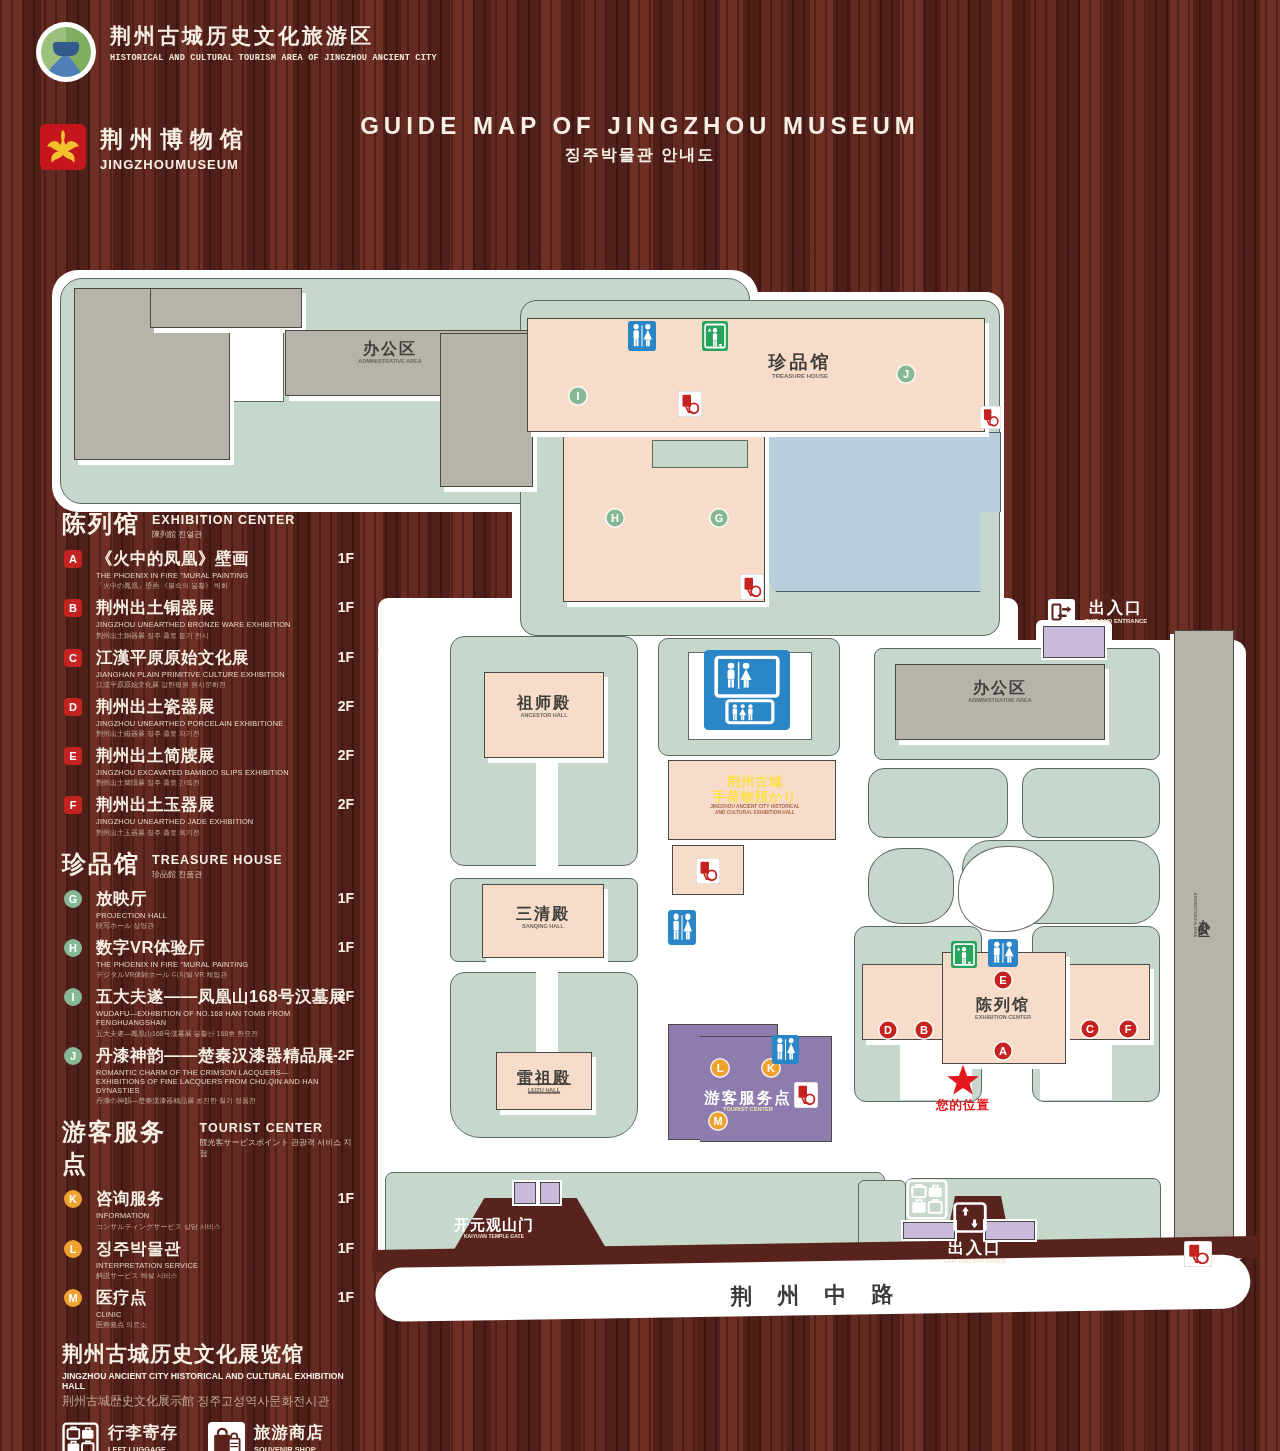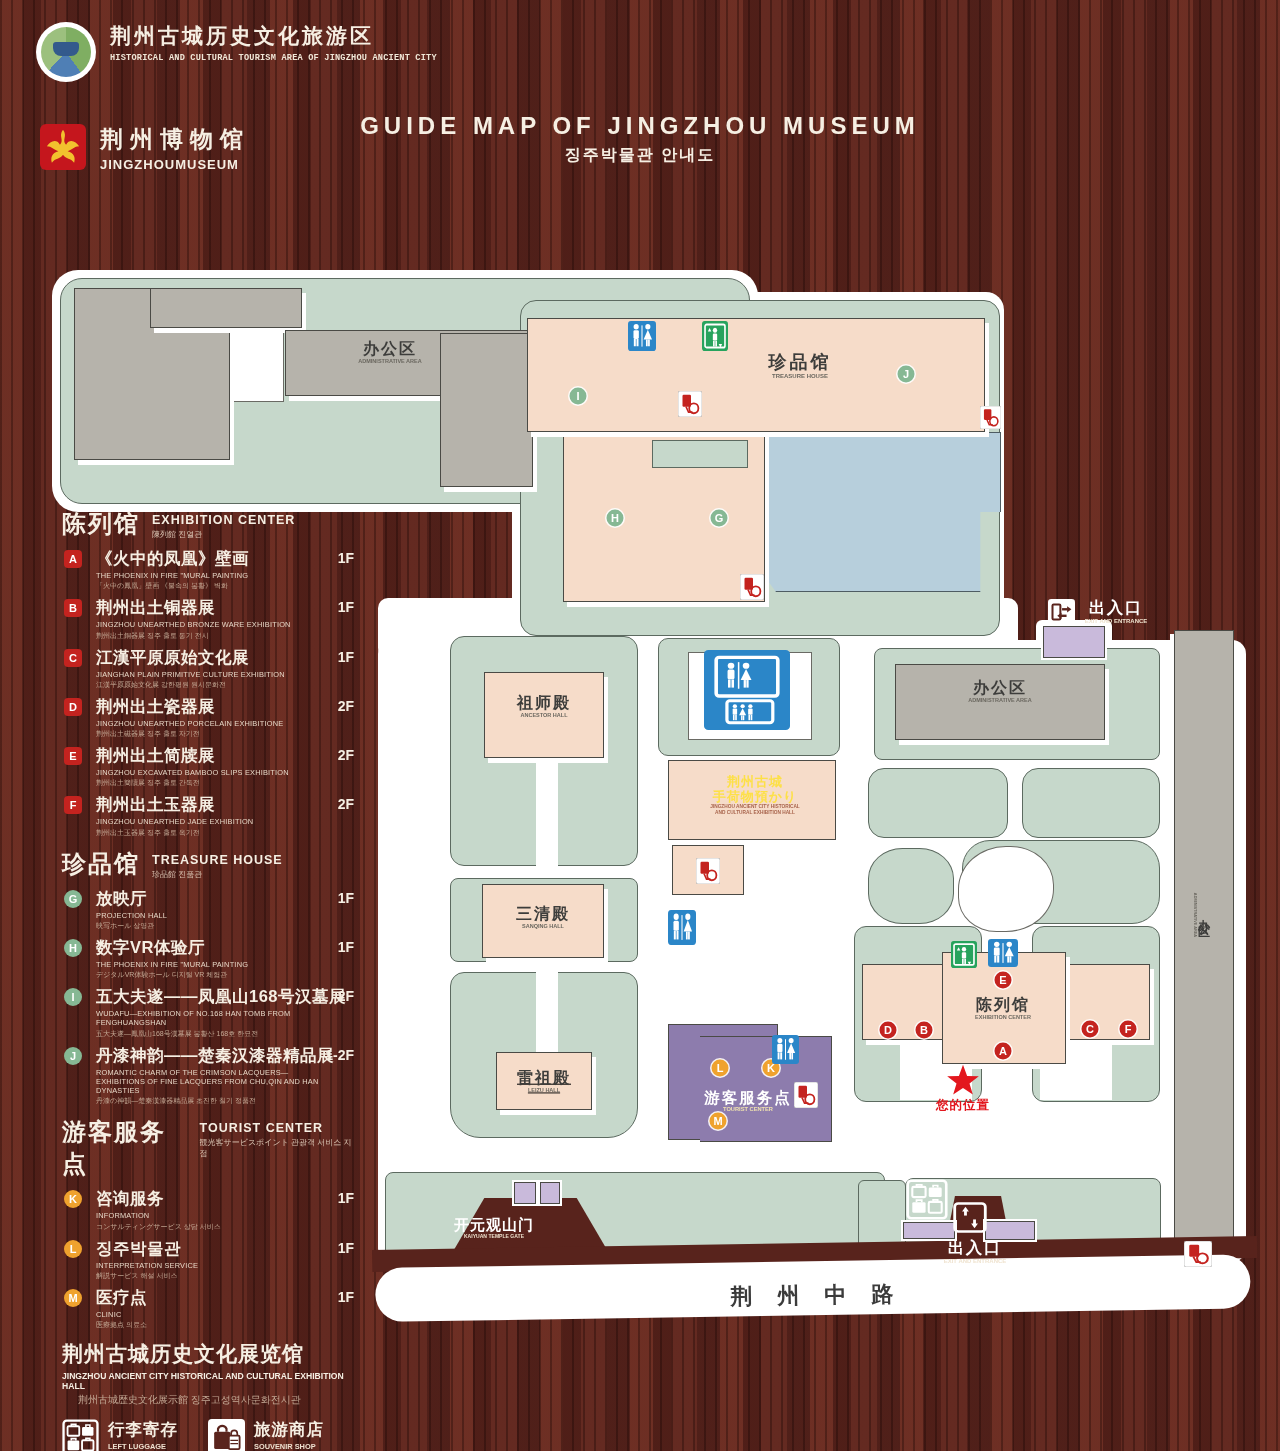--- a/index.html
+++ b/index.html
@@ -50,21 +50,21 @@
   .bd-red-square{background:#c4231f;border-radius:4px;}
   .bd-green-circle{background:#86b894;border-radius:50%;}
   .bd-orange-circle{background:#efa22e;border-radius:50%;}
   .item .floor{position:absolute;right:0;top:2px;font-size:14px;font-weight:bold;}
   .item .izh{font-size:16.5px;font-weight:bold;letter-spacing:.5px;white-space:nowrap;}
   .item .ien{font-size:7.4px;color:#e6d6c5;letter-spacing:.2px;margin-top:1px;max-width:224px;line-height:1.25;}
   .item .isub{font-size:7px;color:#c3a894;margin-top:1px;max-width:224px;}
   #hallnote{margin-top:10px;}
   #hallnote .hz{font-size:21px;font-weight:bold;letter-spacing:1px;}
   #hallnote .he{font-size:8.6px;font-weight:bold;margin-top:3px;}
-  #hallnote .hs{font-size:10px;color:#c3a894;margin-top:2px;margin-left:16px;}
+  #hallnote .hs{font-size:12px;color:#c3a894;margin-top:2px;}
   #icon-grid{margin-top:12px;display:grid;grid-template-columns:146px 146px;row-gap:11px;}
   .lcell{display:flex;gap:9px;}
   .lico{width:37px;height:38px;flex:none;}
   .lico svg{width:100%;height:100%;}
   .ltxt .lzh{font-size:16.5px;font-weight:bold;letter-spacing:1px;white-space:nowrap;}
   .ltxt .len{font-size:7.4px;font-weight:bold;color:#eee0cf;margin-top:1px;white-space:nowrap;}
   .ltxt .lsub{font-size:6.8px;color:#c3a894;margin-top:1px;white-space:nowrap;}
   
   .map-label{position:absolute;transform:translate(-50%,-50%);text-align:center;line-height:1.12;white-space:nowrap;}
   .map-label .z{display:block;font-weight:bold;color:#3d3d3b;}

